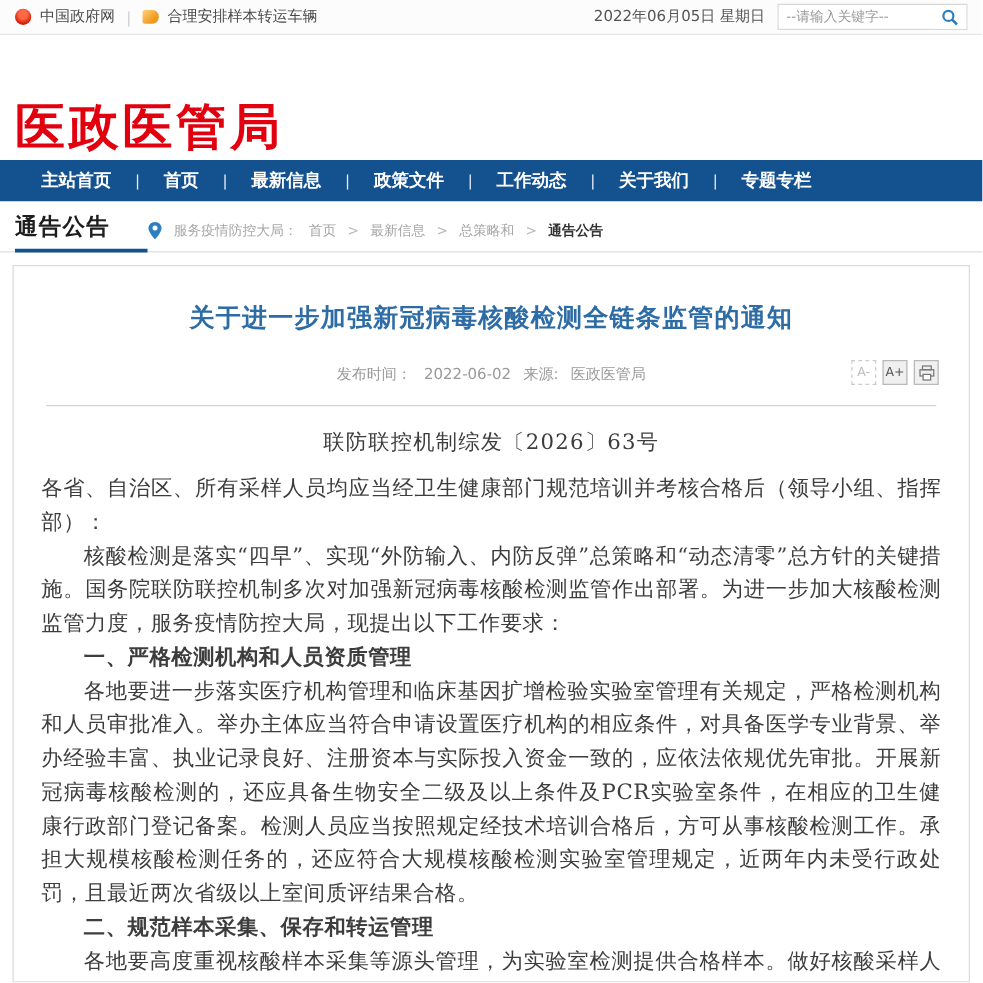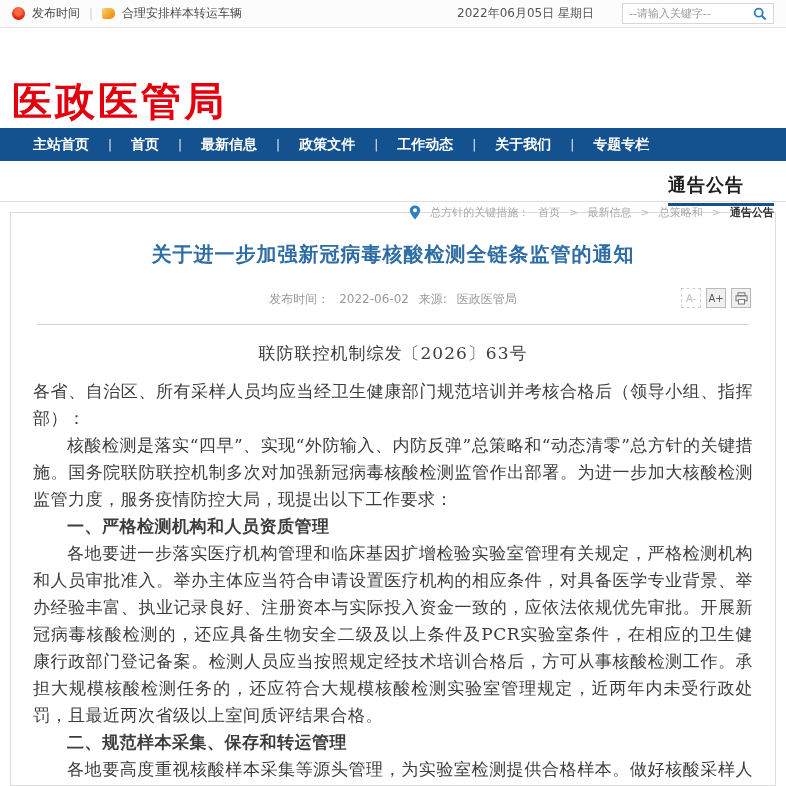--- a/index.html
+++ b/index.html
@@ -22,21 +22,21 @@
     background:radial-gradient(circle at 50% 35%, #ff6a45 0 30%, #d61b08 70%);
     display:inline-block;
   }
   .report-icon {
     width:13px; height:11px; border-radius:2px 5px 5px 2px;
     background:linear-gradient(135deg,#ffd37a, #ef9a1d 70%);
     display:inline-block;
   }
   .top-link { color:#4a4a4a; text-decoration:none; cursor:pointer; }
   .topbar-sep { color:#cfcfcf; padding:0 2px; }
-  .topbar-right { display:flex; align-items:center; gap:28px; }
+  .topbar-right { display:flex; align-items:center; gap:10px; }
   .date-text { color:#555; }
   .search-box {
     display:flex; align-items:center; width:152px; height:21px;
     border:1px solid #d8d8d8; background:#fff;
   }
   .search-input {
     flex:1; min-width:0; border:none; outline:none;
     font-size:11px; color:#888; padding:0 6px;
     font-family:"DejaVu Sans", sans-serif;
   }
@@ -60,21 +60,21 @@
   }
   .nav-item {
     color:#ffffff; font-size:14px; font-weight:bold;
     text-decoration:none; padding:0 19px; cursor:pointer; white-space:nowrap;
   }
   .nav-sep { color:#e8eef6; font-size:12px; }
 
   
   .breadcrumb-bar {
     display:flex; align-items:flex-end;
-    padding:12px 12px 0; border-bottom:1px solid #dedede; height:41px;flex-direction:column;
+    padding:12px 12px 0; border-bottom:1px solid #dedede; height:41px;
   }
   .section-title {
     font-size:18px; font-weight:bold; color:#1d1d1d; margin:0;
     display:inline-block; border-bottom:3px solid #14518f;
     padding:0 30px 6px 0; margin-bottom:-1px; letter-spacing:1px;
   }
   .crumbs {
     font-size:11px; color:#a6a6a6; display:flex; align-items:center;
     gap:9px; padding-bottom:9px;
   }
@@ -121,21 +121,21 @@
     font-family:"DejaVu Sans", "Liberation Sans", sans-serif !important;
     font-weight:bold; color:#2f2f2f; text-indent:2em;
   }
 </style>
 </head>
 <body>
 
 <div class="topbar">
   <div class="topbar-left">
     <span class="emblem-icon"></span>
-    <a class="top-link">发布时间</a>
+    <a class="top-link">中国政府网</a>
     <span class="topbar-sep">|</span>
     <span class="report-icon"></span>
     <a class="top-link">合理安排样本转运车辆</a>
   </div>
   <div class="topbar-right">
     <span class="date-text">2022年06月05日 星期日</span>
     <div class="search-box">
       <input class="search-input" placeholder="--请输入关键字--" style="">
       <button class="search-button">
         <span style="display:inline-flex;">
@@ -171,21 +171,21 @@
 
 <div class="breadcrumb-bar">
   <h2 class="section-title">通告公告</h2>
   <div class="crumbs">
     <span class="pin-icon">
       <svg width="12" height="15" viewBox="0 0 12 15">
         <path d="M6 0.5 C3 0.5 0.8 2.7 0.8 5.5 C0.8 9 6 14.4 6 14.4 C6 14.4 11.2 9 11.2 5.5 C11.2 2.7 9 0.5 6 0.5 Z" fill="#2d7fc1"></path>
         <circle cx="6" cy="5.3" r="2" fill="#ffffff"></circle>
       </svg>
     </span>
-    <span>总方针的关键措施：</span>
+    <span>服务疫情防控大局：</span>
     <a class="crumb-link">首页</a>
     <span class="crumb-sep">&gt;</span>
     <a class="crumb-link">最新信息</a>
     <span class="crumb-sep">&gt;</span>
     <a class="crumb-link">总策略和</a>
     <span class="crumb-sep">&gt;</span>
     <span class="crumb-current">通告公告</span>
   </div>
 </div>
 

